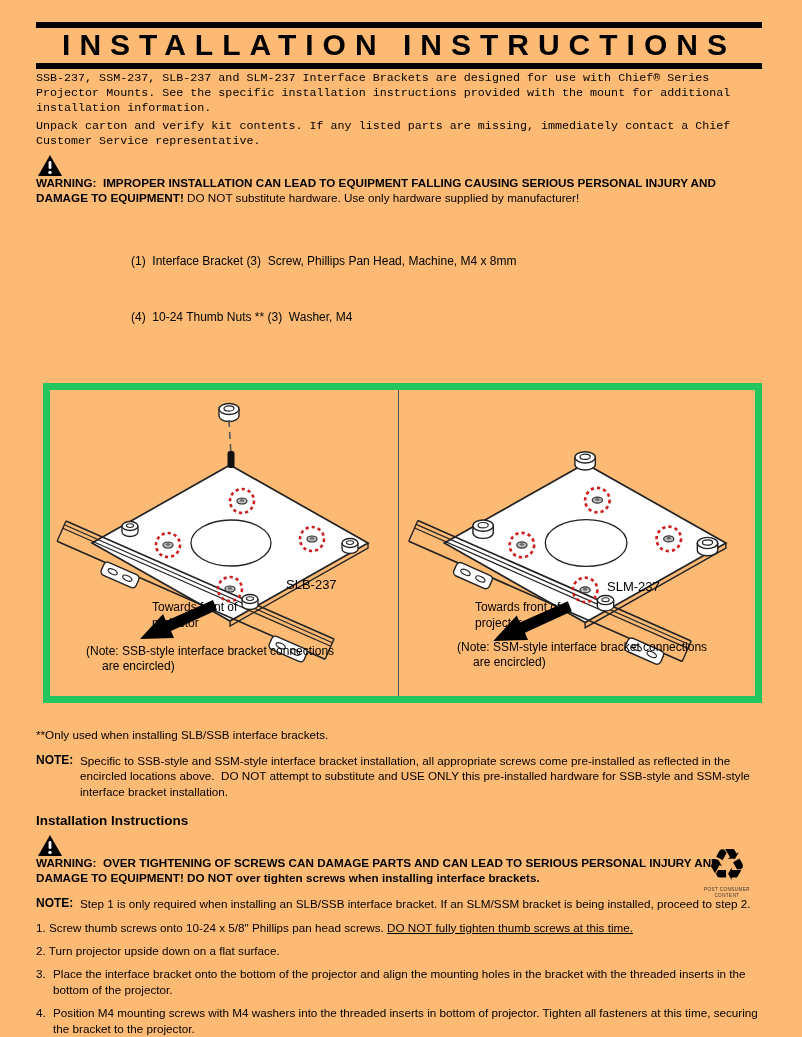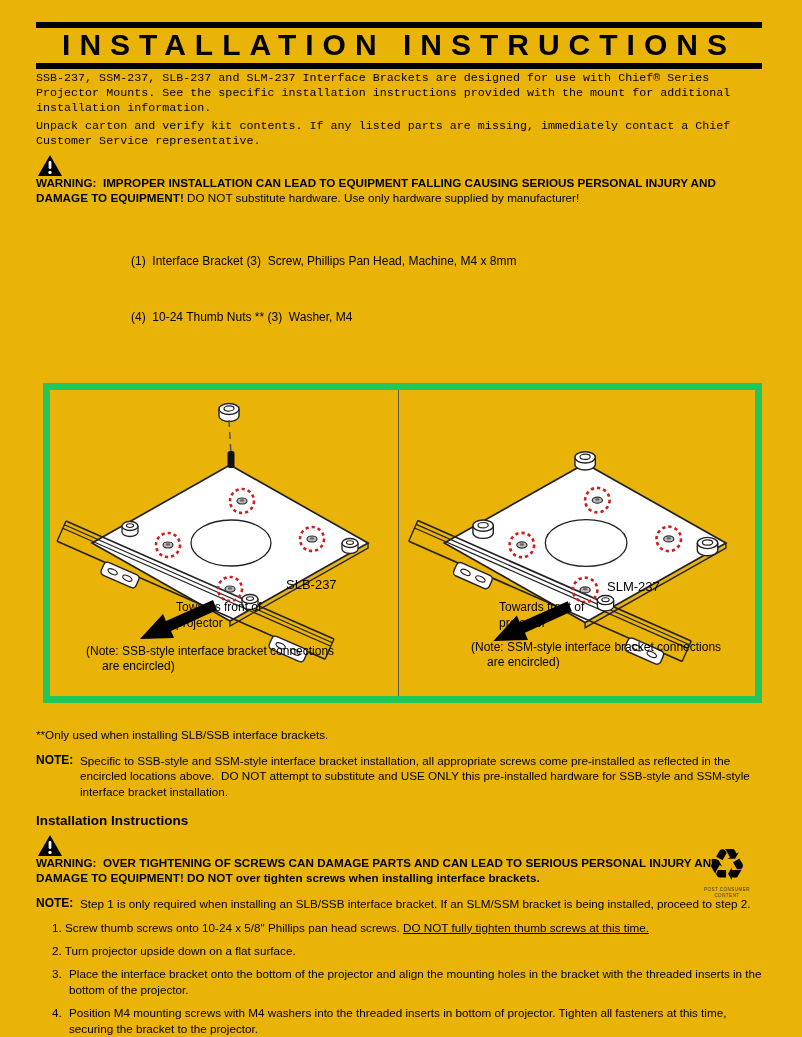--- a/index.html
+++ b/index.html
@@ -1,47 +1,47 @@
 <!DOCTYPE html>
 <html><head>
 <meta charset="utf-8">
 <style>
   html,body{margin:0;padding:0;background:#fff;}
   .page{
     position:relative;width:802px;height:1037px;box-sizing:border-box;
-    padding:0 40px 0 36px;background:#eab308;color:#000;
+    padding:0 40px 0 36px;background:#fdba74;color:#000;
     font-family:"Liberation Sans","DejaVu Sans",sans-serif;font-size:11.7px;line-height:1.32;
     overflow:hidden;
   }
   .hbar{height:6px;background:#000;}
   .hbar.top{margin-top:22px;}
   .doc-title{margin-top:1px;text-align:center;font-weight:bold;font-size:30px;letter-spacing:9px;line-height:1.05;white-space:nowrap;}
   .hbar.second{margin-top:2px;}
   .doc-subtitle{margin-top:3px;text-align:center;font-weight:bold;font-size:15px;}
   .para{margin-top:2px;font-family:Liberation Mono, monospace;}
   .warning{margin-top:5px;}
   .warn-icon{display:block;margin-left:2px;height:21px;width:24px;}
   .warn-text{margin-top:-1px;font-size:11.7px;}
   .warn-text b{font-weight:bold;}
   .parts{margin-top:9px;margin-left:95px;white-space:pre-wrap;line-height:1.55;font-size:12px;}
   .diagrams{margin-top:20px;margin-left:7px;margin-right:0;border:7px solid #22c55e;height:306px;display:flex;}
   .dcell{position:relative;overflow:hidden;}
   .dcell.left{width:348px;border-right:1px solid #555;}
   .dcell.right{flex:1;}
   .dcell svg{position:absolute;left:0;top:0;}
   .dlabel{position:absolute;font-size:13px;}
-  .dcaption{position:absolute;font-size:12px;line-height:1.3;margin-left:24px;}
+  .dcaption{position:absolute;font-size:12px;line-height:1.3;}
   .dnote{position:absolute;font-size:12px;line-height:1.25;}
   .dnote .l2{margin-left:16px;}
   .footnote{margin-top:24px;}
   .noteblock{display:flex;margin-top:10px;}
   .note-label{font-weight:bold;flex:none;width:44px;font-size:12px;}
   .note-text{white-space:pre-wrap;}
   .heading{margin-top:13px;font-weight:bold;font-size:13.5px;}
-  .step{margin-top:8px;margin-left:16px;}
+  .step{margin-top:8px;}
   .step .u{text-decoration:underline;}
   .step.hang{display:flex;}
   .step.hang .num{flex:none;width:17px;}
   .recycle{position:absolute;left:692px;top:843px;width:70px;text-align:center;}
   .recycle .glyph{font-size:44px;line-height:1;}
   .recycle .arc{font-size:4.5px;letter-spacing:.5px;color:#333;}
 </style>
 </head>
 <body>
 
@@ -158,21 +158,21 @@
 
         <use href="#nutg" x="180" y="66"></use>
         <use href="#nutg" x="80" y="133"></use>
         <use href="#nutg" x="300" y="150"></use>
       </svg>
       <div class="dlabel" style="left:208px;top:188px;">SLM-237</div>
       <div class="dcaption" style="left:76px;top:210px;">
         <div>Towards front of</div>
         <div>projector</div>
       </div>
-      <div class="dnote" style="left:72px;top:250px;">
+      <div class="dnote" style="left:58px;top:250px;">
         <div>(Note: SSM-style interface bracket connections</div>
         <div class="l2">are encircled)</div>
       </div>
     </div>
 
   </div>
 
   <div class="footnote">**Only used when installing SLB/SSB interface brackets.</div>
 
   <div class="noteblock">

